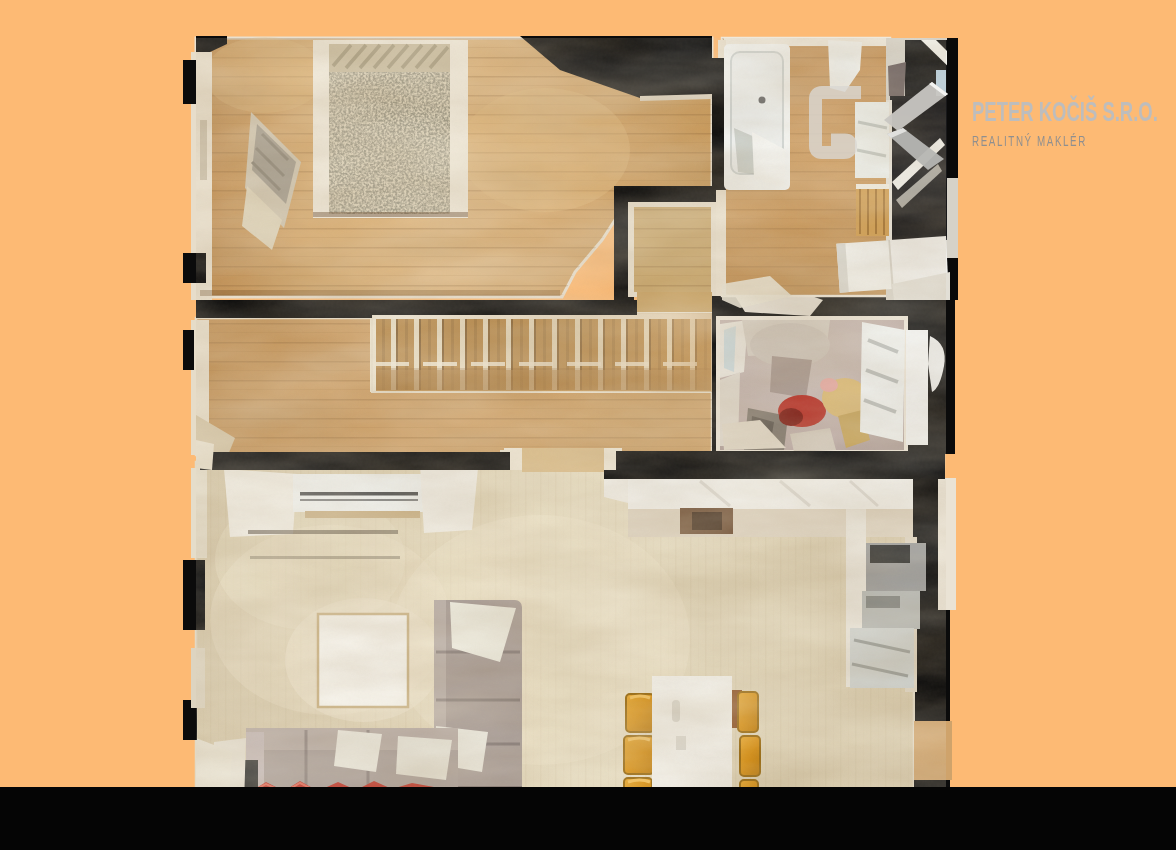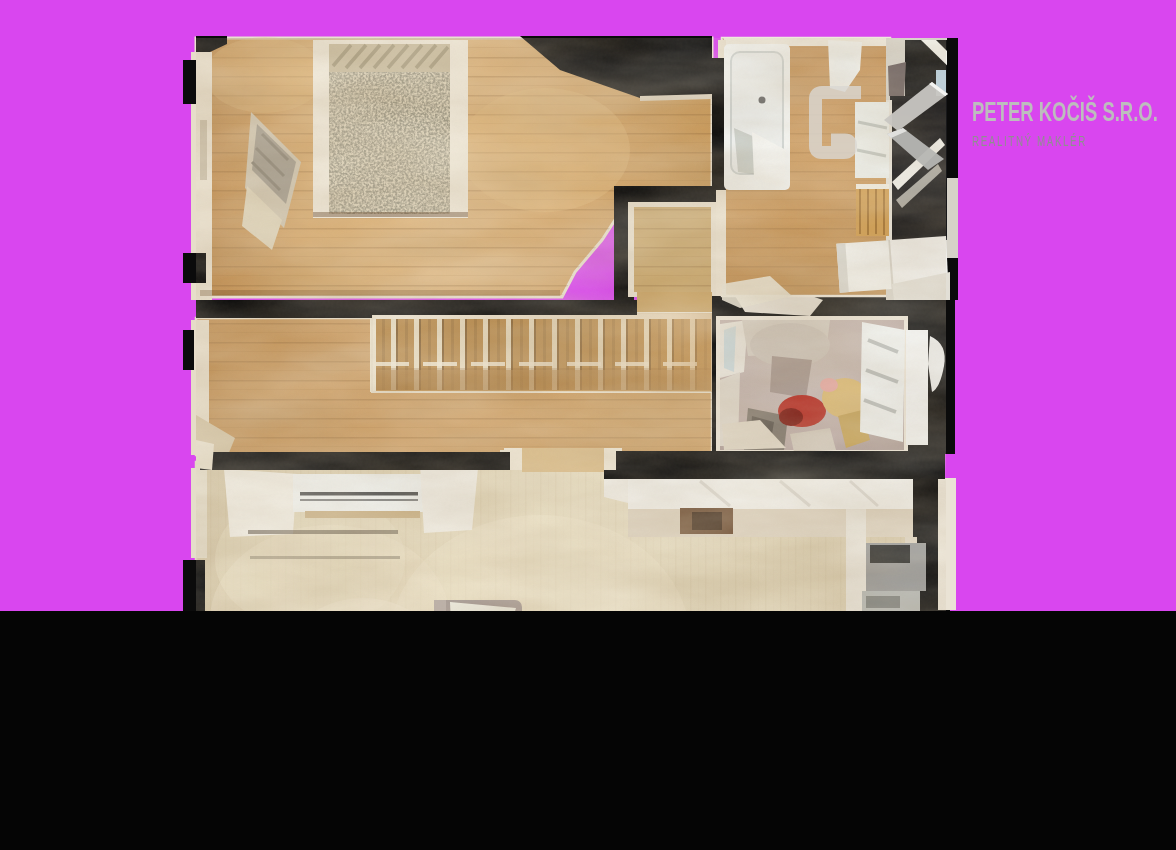--- a/index.html
+++ b/index.html
@@ -1,16 +1,16 @@
 <!DOCTYPE html>
 <html><head>
 <meta charset="utf-8">
 <style>
   html,body{margin:0;padding:0;background:#050505;}
-  #stage{position:relative;width:1176px;height:611px;background:#d946ef;overflow:hidden;}
+  #stage{position:relative;width:1176px;height:787px;background:#fdba74;overflow:hidden;}
   svg{display:block;}
   .t1{font-family:"Liberation Sans",sans-serif;font-weight:bold;fill:#bdbdbd;}
   .t2{font-family:"Liberation Sans",sans-serif;font-weight:normal;fill:#8f8f8f;}
 </style>
 </head>
 <body>
 <div id="stage">
 <svg width="1176" height="850" viewBox="0 0 1176 850" xmlns="http://www.w3.org/2000/svg">
 <defs>
   <linearGradient id="wbed" x1="0" y1="0" x2="1" y2="0">

